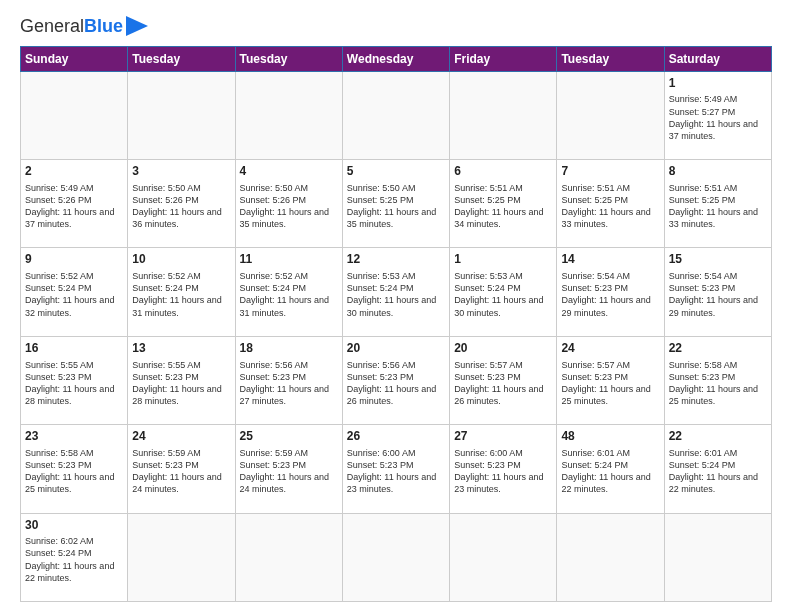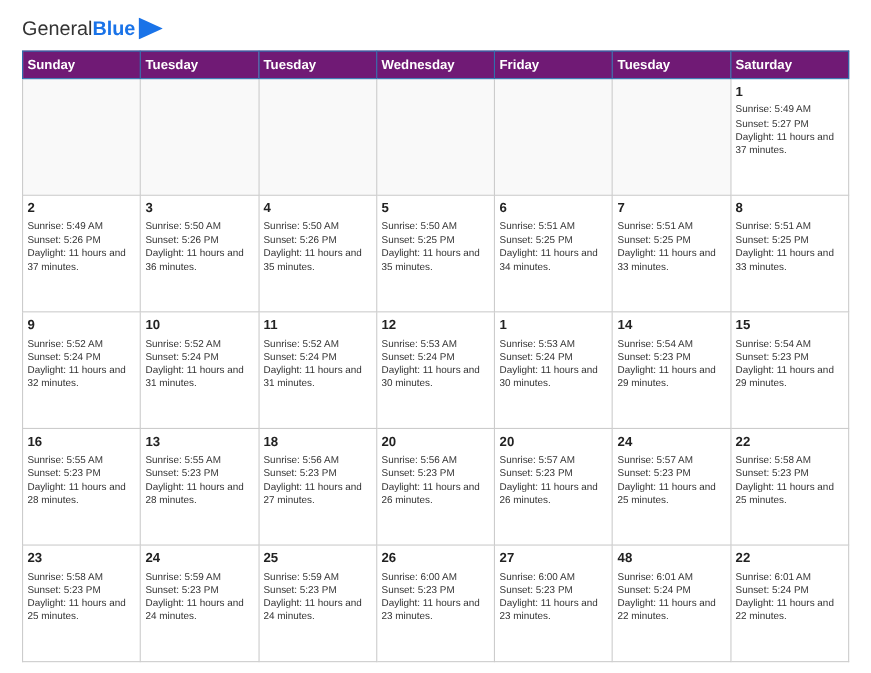--- a/index.html
+++ b/index.html
@@ -303,15 +303,29 @@
 Sunset: 5:24 PM
 Daylight: 11 hours and 22 minutes.</div>
           </td>
           <td>
             <span class="day-num">22</span>
             <div style="white-space: pre-line; font-size: 9px; line-height: 1.35;">Sunrise: 6:01 AM
 Sunset: 5:24 PM
 Daylight: 11 hours and 22 minutes.</div>
           </td>
         </tr>
+        <tr>
+          <td>
+            <span class="day-num">30</span>
+            <div style="white-space: pre-line; font-size: 9px; line-height: 1.35;">Sunrise: 6:02 AM
+Sunset: 5:24 PM
+Daylight: 11 hours and 22 minutes.</div>
+          </td>
+          <td class="empty"></td>
+          <td class="empty"></td>
+          <td class="empty"></td>
+          <td class="empty"></td>
+          <td class="empty"></td>
+          <td class="empty"></td>
+        </tr>
       </tbody>
   </table>
 </div>
 
 </body></html>

